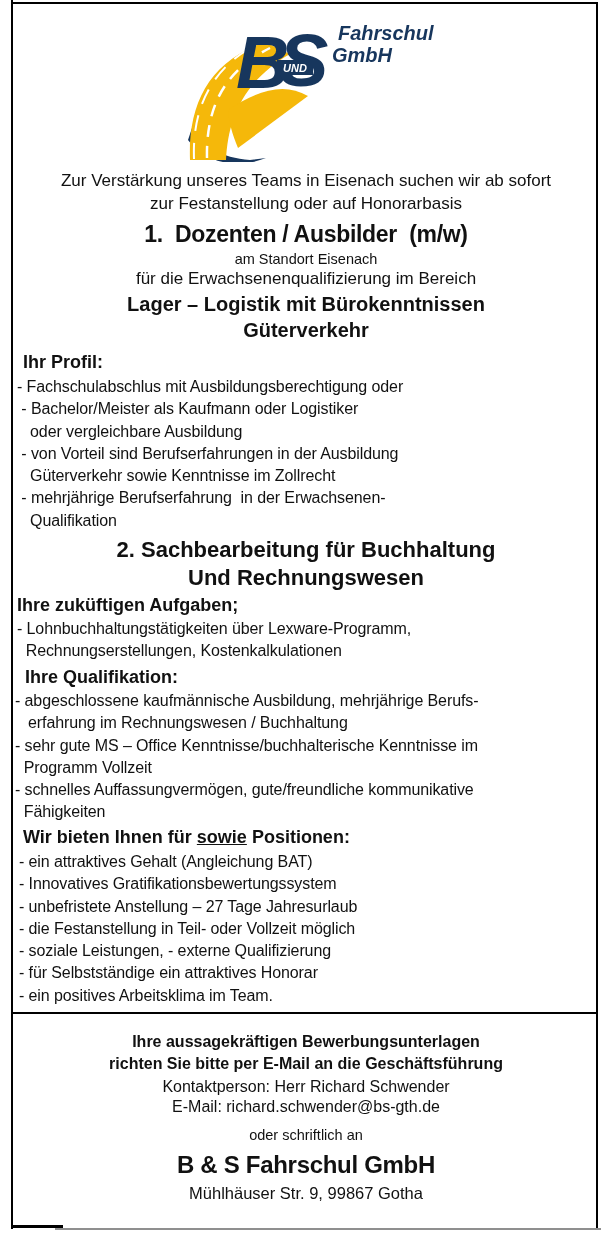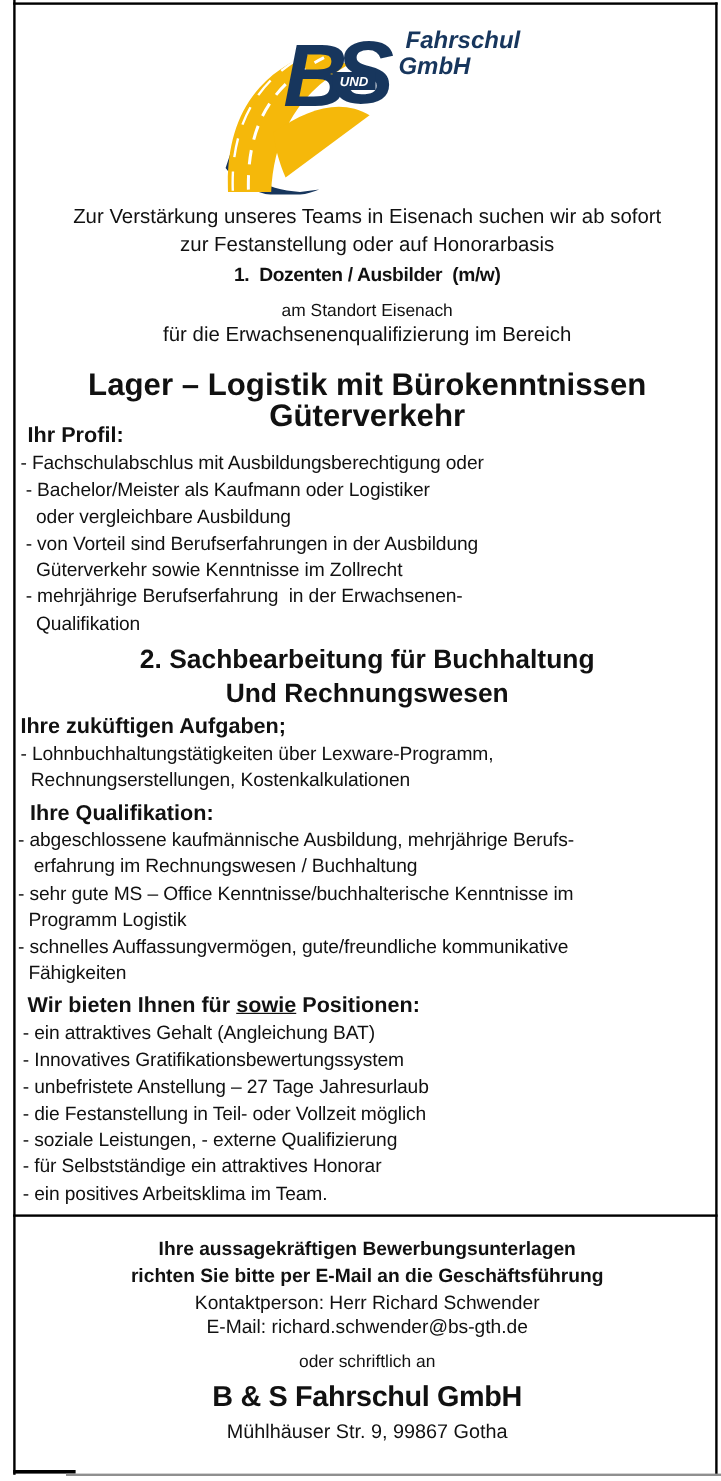--- a/index.html
+++ b/index.html
@@ -6,24 +6,24 @@
   .page{
     position:relative;width:601px;height:1234px;background:#ffffff;
     font-family:"Liberation Sans","DejaVu Sans",sans-serif;color:#111;
     overflow:hidden;
   }
   .hline,.vline{position:absolute;background:#000;}
   .abs{position:absolute;left:13px;width:586px;}
   .center{text-align:center;}
   .tline{white-space:pre-wrap;}
   .intro{top:169px;font-size:17px;line-height:23px;}
-  .p1-title{top:221px;font-size:16px;font-weight:bold;letter-spacing:-0.3px;white-space:pre;}
+  .p1-title{top:221px;font-size:23px;font-weight:bold;letter-spacing:-0.3px;white-space:pre;}
   .p1-loc{top:251px;font-size:14.5px;}
   .p1-fieldintro{top:269px;font-size:17px;}
-  .p1-field{top:307px;font-size:26px;line-height:26px;font-weight:bold;}
+  .p1-field{top:291px;font-size:20px;line-height:26px;font-weight:bold;}
   .sec-head{font-size:18px;font-weight:bold;}
   .profile-head{top:352px;padding-left:10px;}
   .profile-list{top:376px;padding-left:4px;}
   .blist{font-size:16px;line-height:22.3px;letter-spacing:-0.1px;}
   .p2-title{top:536px;font-size:22px;line-height:27.5px;font-weight:bold;}
   .tasks-head{top:595px;padding-left:4px;}
   .tasks-list{top:618px;padding-left:4px;}
   .qual-head{top:667px;padding-left:12px;}
   .qual-list{top:690px;padding-left:2px;}
   .offer-head{top:827px;padding-left:10px;}
@@ -97,21 +97,21 @@
   <div class="abs blist tasks-list">
       <div class="tline">- Lohnbuchhaltungstätigkeiten über Lexware-Programm,</div>
       <div class="tline">  Rechnungserstellungen, Kostenkalkulationen</div>
     </div>
 
   <div class="abs sec-head qual-head">Ihre Qualifikation:</div>
   <div class="abs blist qual-list">
       <div class="tline">- abgeschlossene kaufmännische Ausbildung, mehrjährige Berufs-</div>
       <div class="tline">   erfahrung im Rechnungswesen / Buchhaltung</div>
       <div class="tline">- sehr gute MS – Office Kenntnisse/buchhalterische Kenntnisse im</div>
-      <div class="tline">  Programm Logistik</div>
+      <div class="tline">  Programm Vollzeit</div>
       <div class="tline">- schnelles Auffassungvermögen, gute/freundliche kommunikative</div>
       <div class="tline">  Fähigkeiten</div>
     </div>
 
   <div class="abs sec-head offer-head"><span>Wir bieten Ihnen für </span><span class="u">sowie</span><span> Positionen:</span></div>
   <div class="abs blist offer-list">
       <div class="tline">- ein attraktives Gehalt (Angleichung BAT)</div>
       <div class="tline">- Innovatives Gratifikationsbewertungssystem</div>
       <div class="tline">- unbefristete Anstellung – 27 Tage Jahresurlaub</div>
       <div class="tline">- die Festanstellung in Teil- oder Vollzeit möglich</div>

